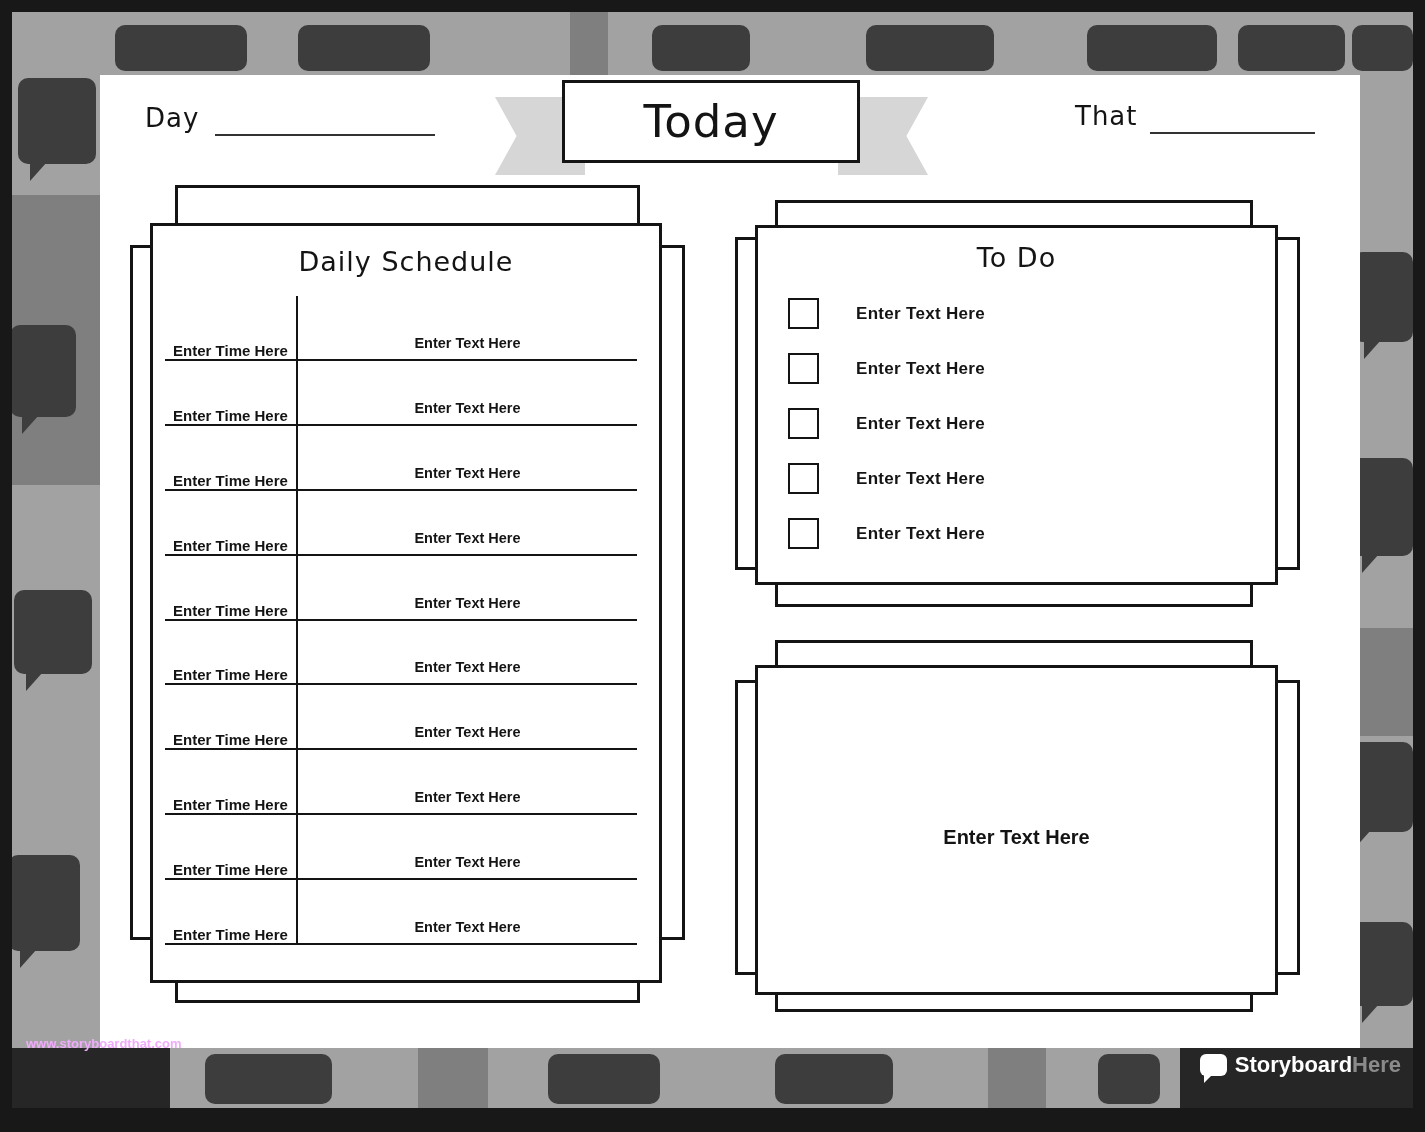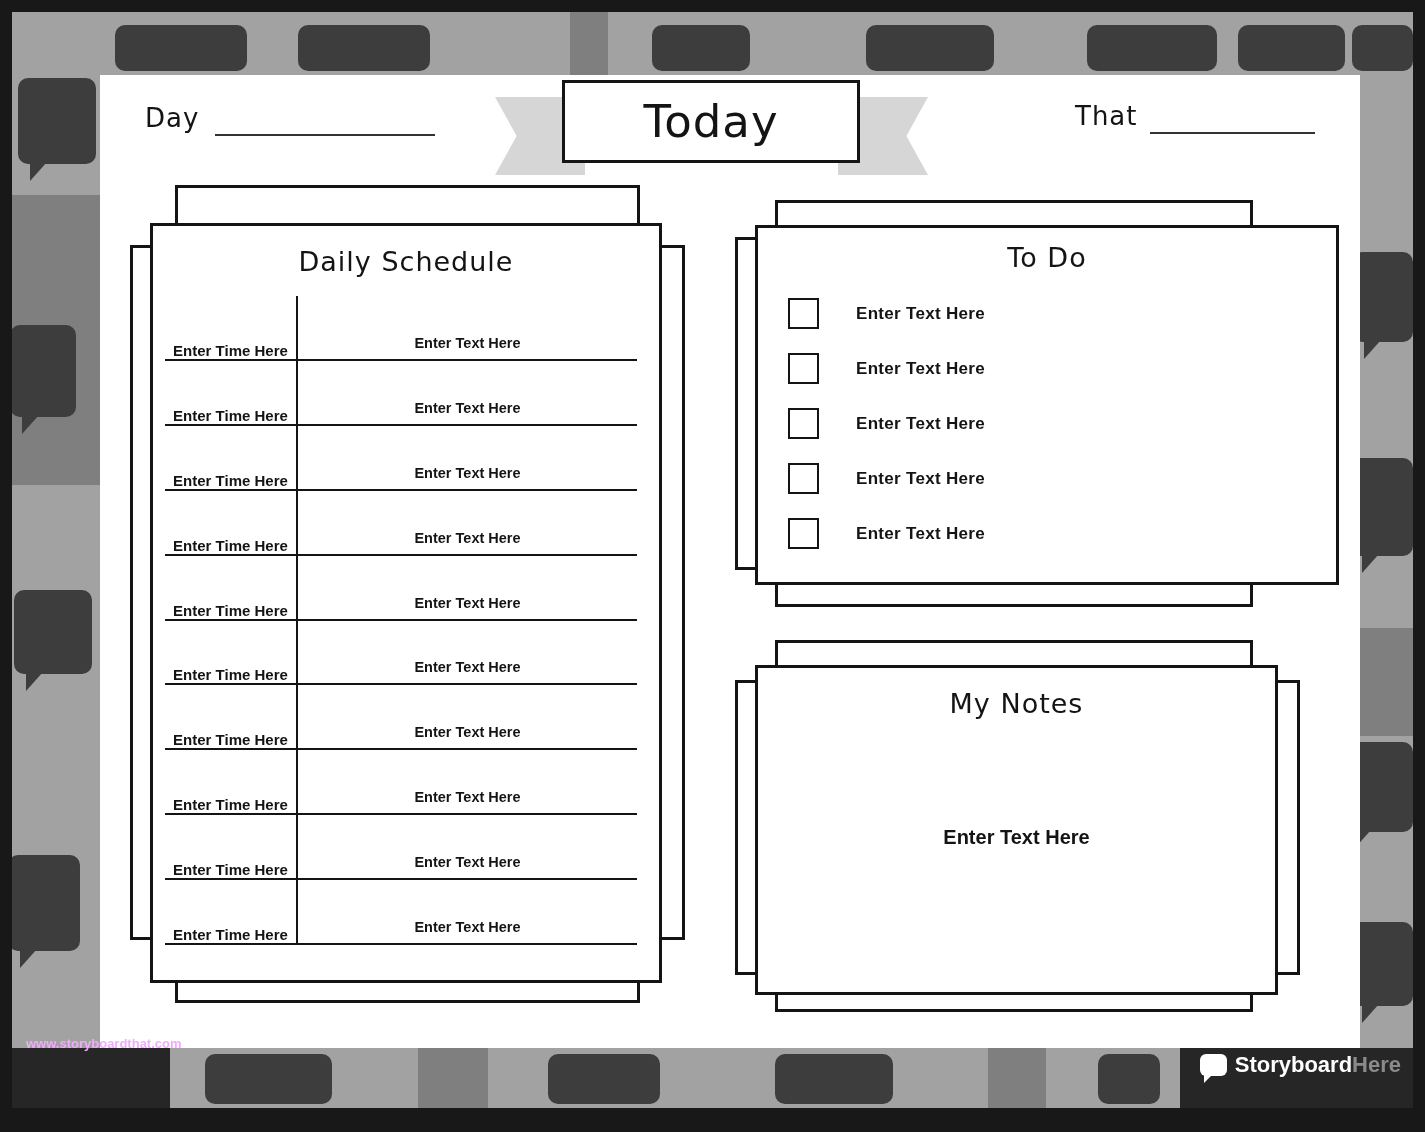--- a/index.html
+++ b/index.html
@@ -177,21 +177,21 @@
         </div>
         <div class="sched-row">
           <div class="sched-time">Enter Time Here</div>
           <div class="sched-text">Enter Text Here</div>
         </div>
       </div>
     </div>
 
     <div class="layer" style="left:675px;top:125px;width:478px;height:407px;"></div>
     <div class="layer" style="left:635px;top:162px;width:565px;height:333px;"></div>
-    <div class="layer" style="left:655px;top:150px;width:584px;height:360px;">
+    <div class="layer" style="left:655px;top:150px;width:523px;height:360px;">
       <div class="panel-title" style="top:14px;">To Do</div>
       <div class="todo-list">
         <div class="todo-item">
           <div class="todo-checkbox"></div>
           <div class="todo-label">Enter Text Here</div>
         </div>
         <div class="todo-item">
           <div class="todo-checkbox"></div>
           <div class="todo-label">Enter Text Here</div>
         </div>
@@ -206,21 +206,20 @@
         <div class="todo-item">
           <div class="todo-checkbox"></div>
           <div class="todo-label">Enter Text Here</div>
         </div>
       </div>
     </div>
 
     <div class="layer" style="left:675px;top:565px;width:478px;height:372px;"></div>
     <div class="layer" style="left:635px;top:605px;width:565px;height:295px;"></div>
     <div class="layer" style="left:655px;top:590px;width:523px;height:330px;">
-      <div class="panel-title" style="top:20px;">My Notes</div>
       <div class="notes-text">Enter Text Here</div>
     </div>
 
   </div>
 
   <div class="site-url">www.storyboardthat.com</div>
   <div class="logo">
     <span class="logo-bubble"></span>
     <span class="logo-storyboard">Storyboard</span>
     <span class="logo-that">Here</span>

